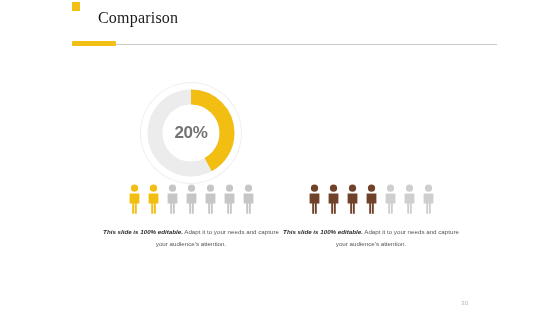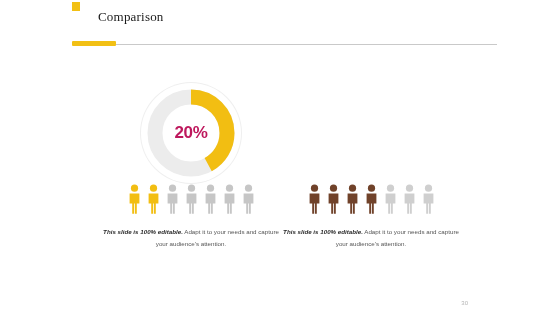--- a/index.html
+++ b/index.html
@@ -31,21 +31,21 @@
     top: 2px;
     width: 8px;
     height: 9px;
     background: #F2C014;
   }
   .page-title {
     position: absolute;
     left: 98px;
     top: 9px;
     font-family: "Liberation Serif", serif;
-    font-size: 13px;
+    font-size: 16px;
     font-weight: 400;
     color: #1a1a1a;
     letter-spacing: 0.2px;
     white-space: nowrap;
   }
   .rule-gray {
     position: absolute;
     left: 72px;
     top: 44px;
     width: 425px;
@@ -103,21 +103,21 @@
     position: absolute;
     left: 0;
     top: 0;
     width: 100px;
     height: 100px;
     display: flex;
     align-items: center;
     justify-content: center;
     font-size: 17px;
     font-weight: bold;
-    color: #be185d;
+    color: #737373;
     letter-spacing: -0.3px;
   }
 
   
   .people-row {
     position: absolute;
     top: 106px;
     left: 0;
     width: 186px;
     display: flex;

